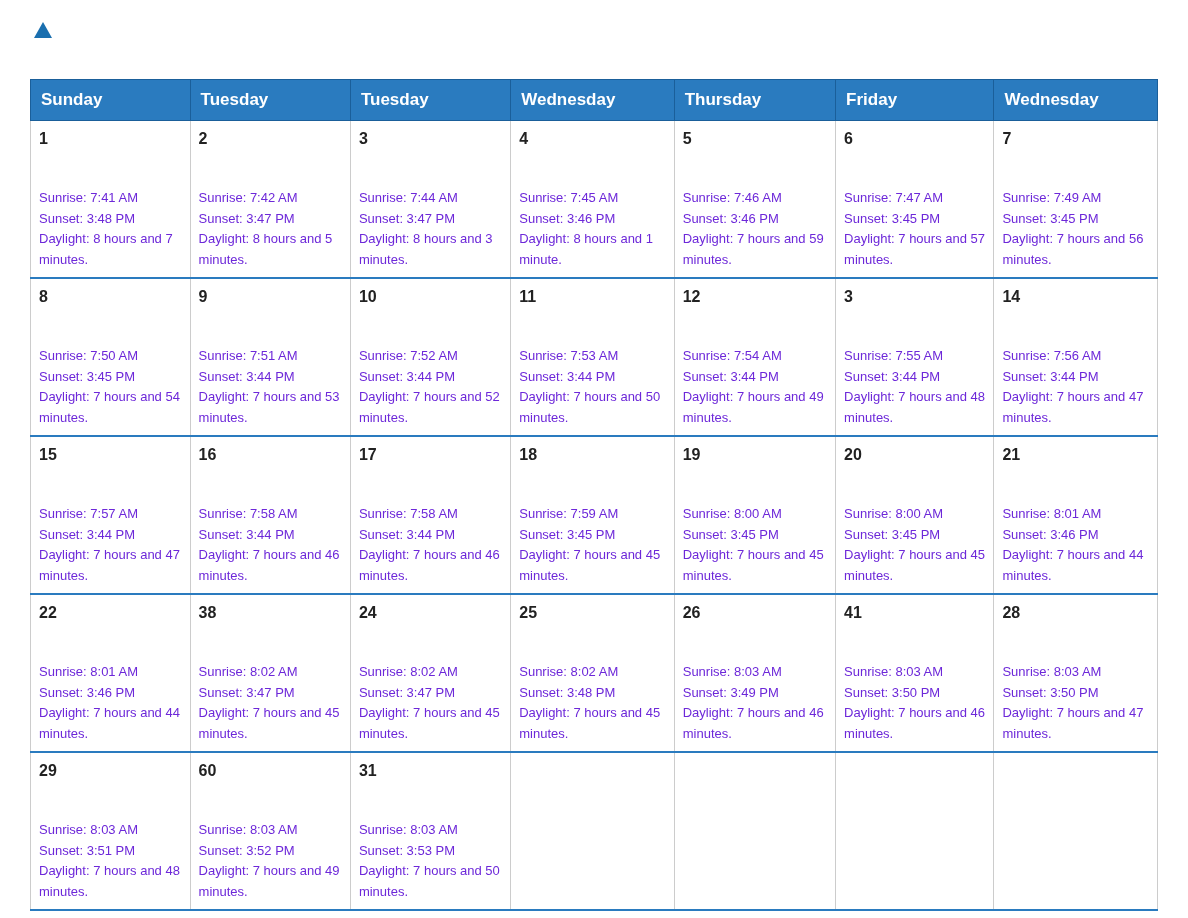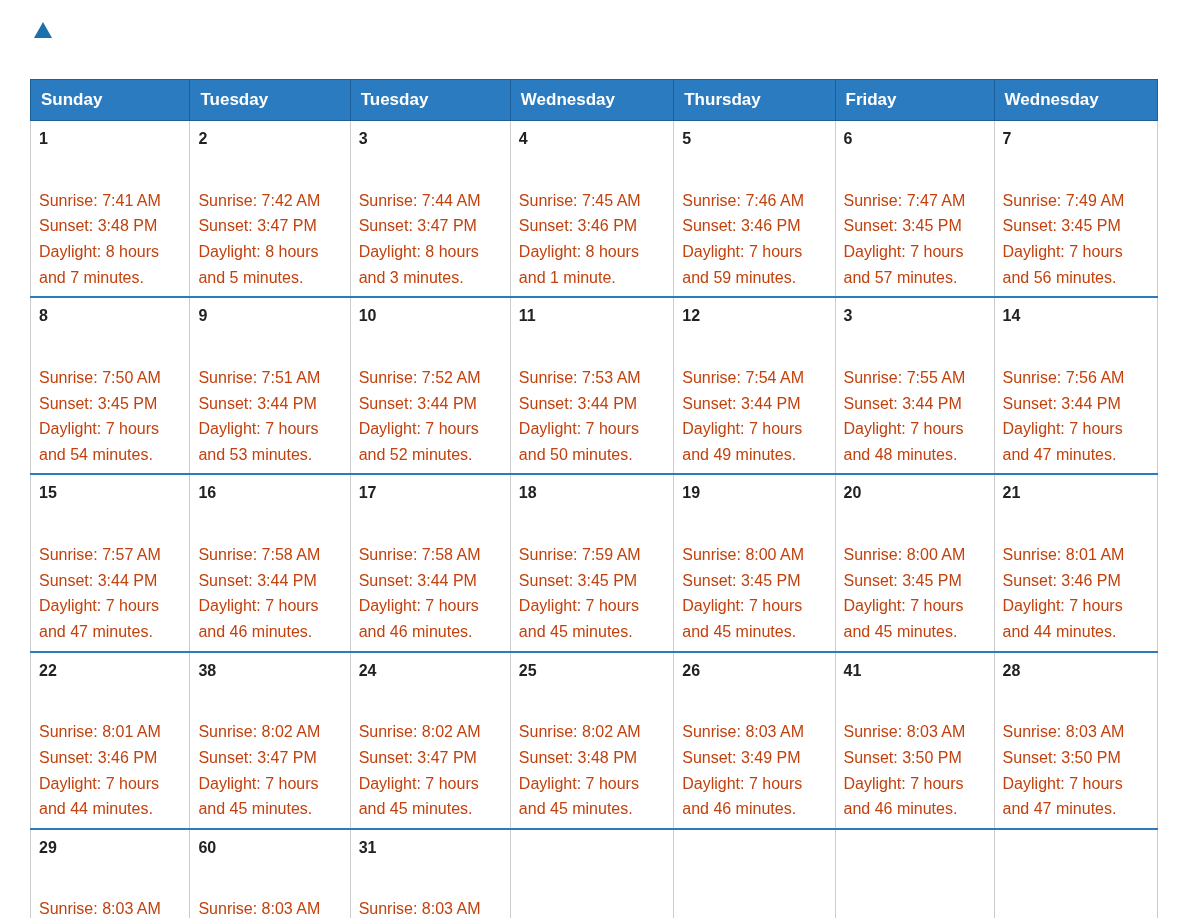--- a/index.html
+++ b/index.html
@@ -79,22 +79,22 @@
       border-bottom: 2px solid #2a7bbf;
     }
     .day-number {
       font-size: 16px;
       font-weight: bold;
       color: #222;
       display: block;
       margin-bottom: 2px;
     }
     .day-info {
-      color: #c2410c;
-      font-size: 16px;
+      color: #6d28d9;
+      font-size: 13px;
       line-height: 1.6;
       margin-top: 36px;
     }
     .empty-cell {
       background: #fff;
     }
   </style>
 </head>
 <body>
 

